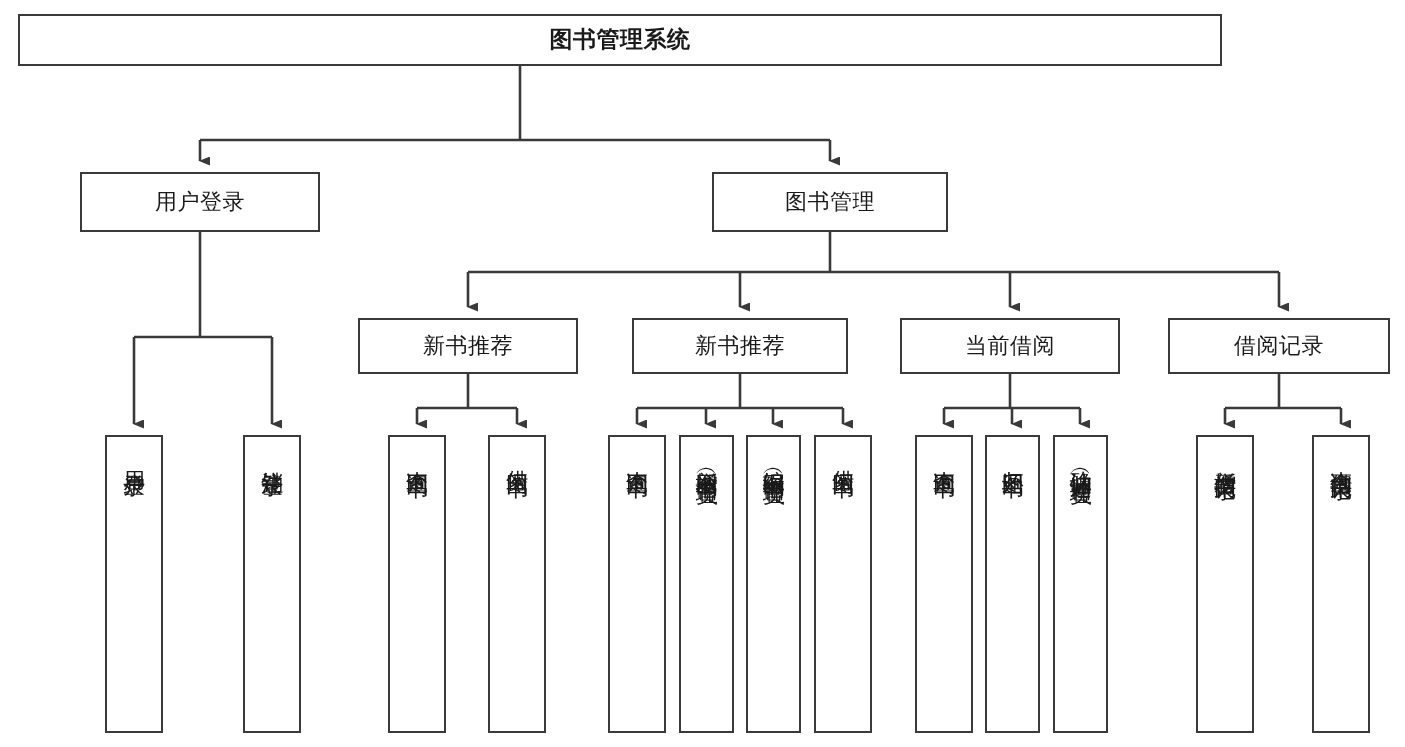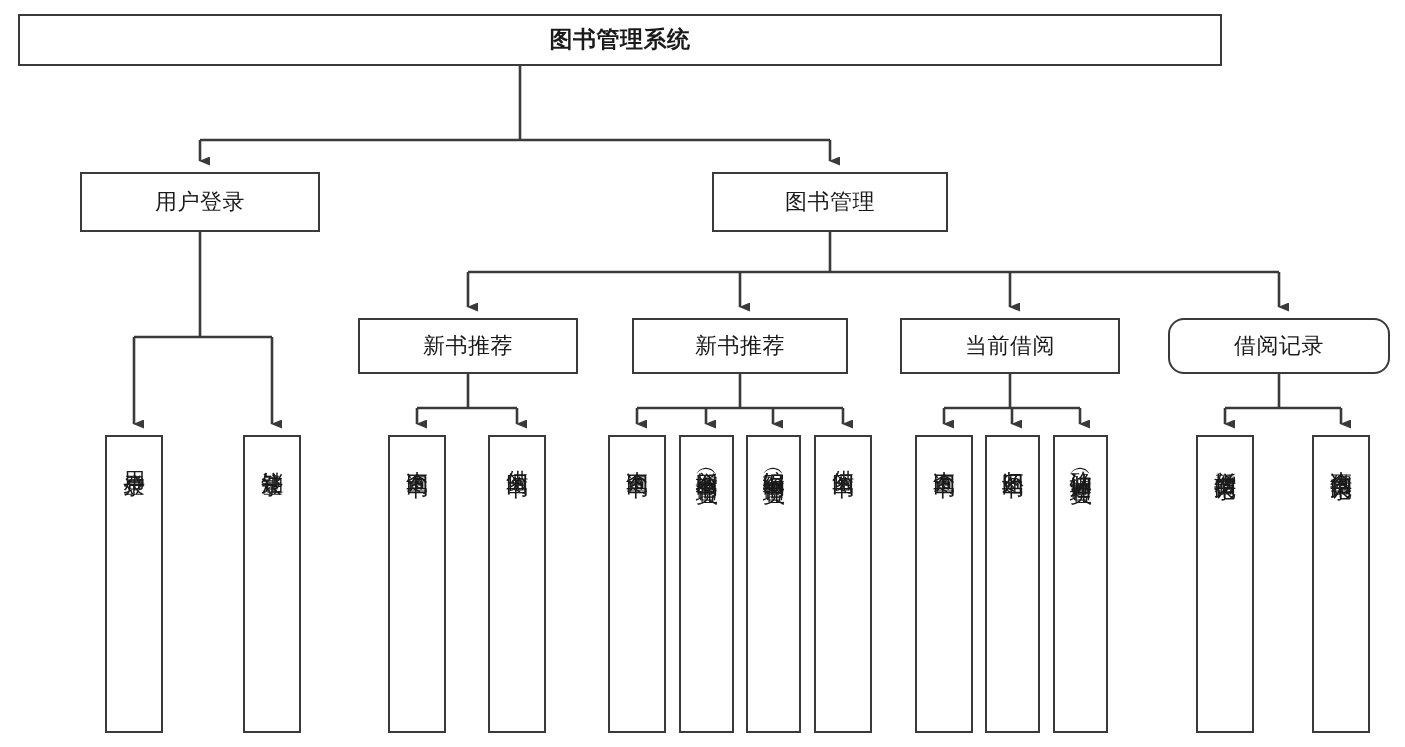--- a/index.html
+++ b/index.html
@@ -137,21 +137,21 @@
 
   <div class="node tier2" style="left:712px; top:172px; width:236px; height:60px;">
     <span class="label">图书管理</span>
   </div>
   <div class="node tier3" style="left:632px; top:318px; width:216px; height:56px;">
     <span class="label">新书推荐</span>
   </div>
   <div class="node tier3" style="left:900px; top:318px; width:220px; height:56px;">
     <span class="label">当前借阅</span>
   </div>
-  <div class="node tier3" style="left:1168px; top:318px; width:222px; height:56px;border-radius:16px;">
+  <div class="node tier3" style="left:1168px; top:318px; width:222px; height:56px;">
     <span class="label">借阅记录</span>
   </div>
 
   <div class="node vertical" style="left:105px; top:435px; width:58px; height:298px;">
     <span class="label">用户登录</span>
   </div>
   <div class="node vertical" style="left:243px; top:435px; width:58px; height:298px;">
     <span class="label">注销登录</span>
   </div>
   <div class="node vertical" style="left:388px; top:435px; width:58px; height:298px;">

